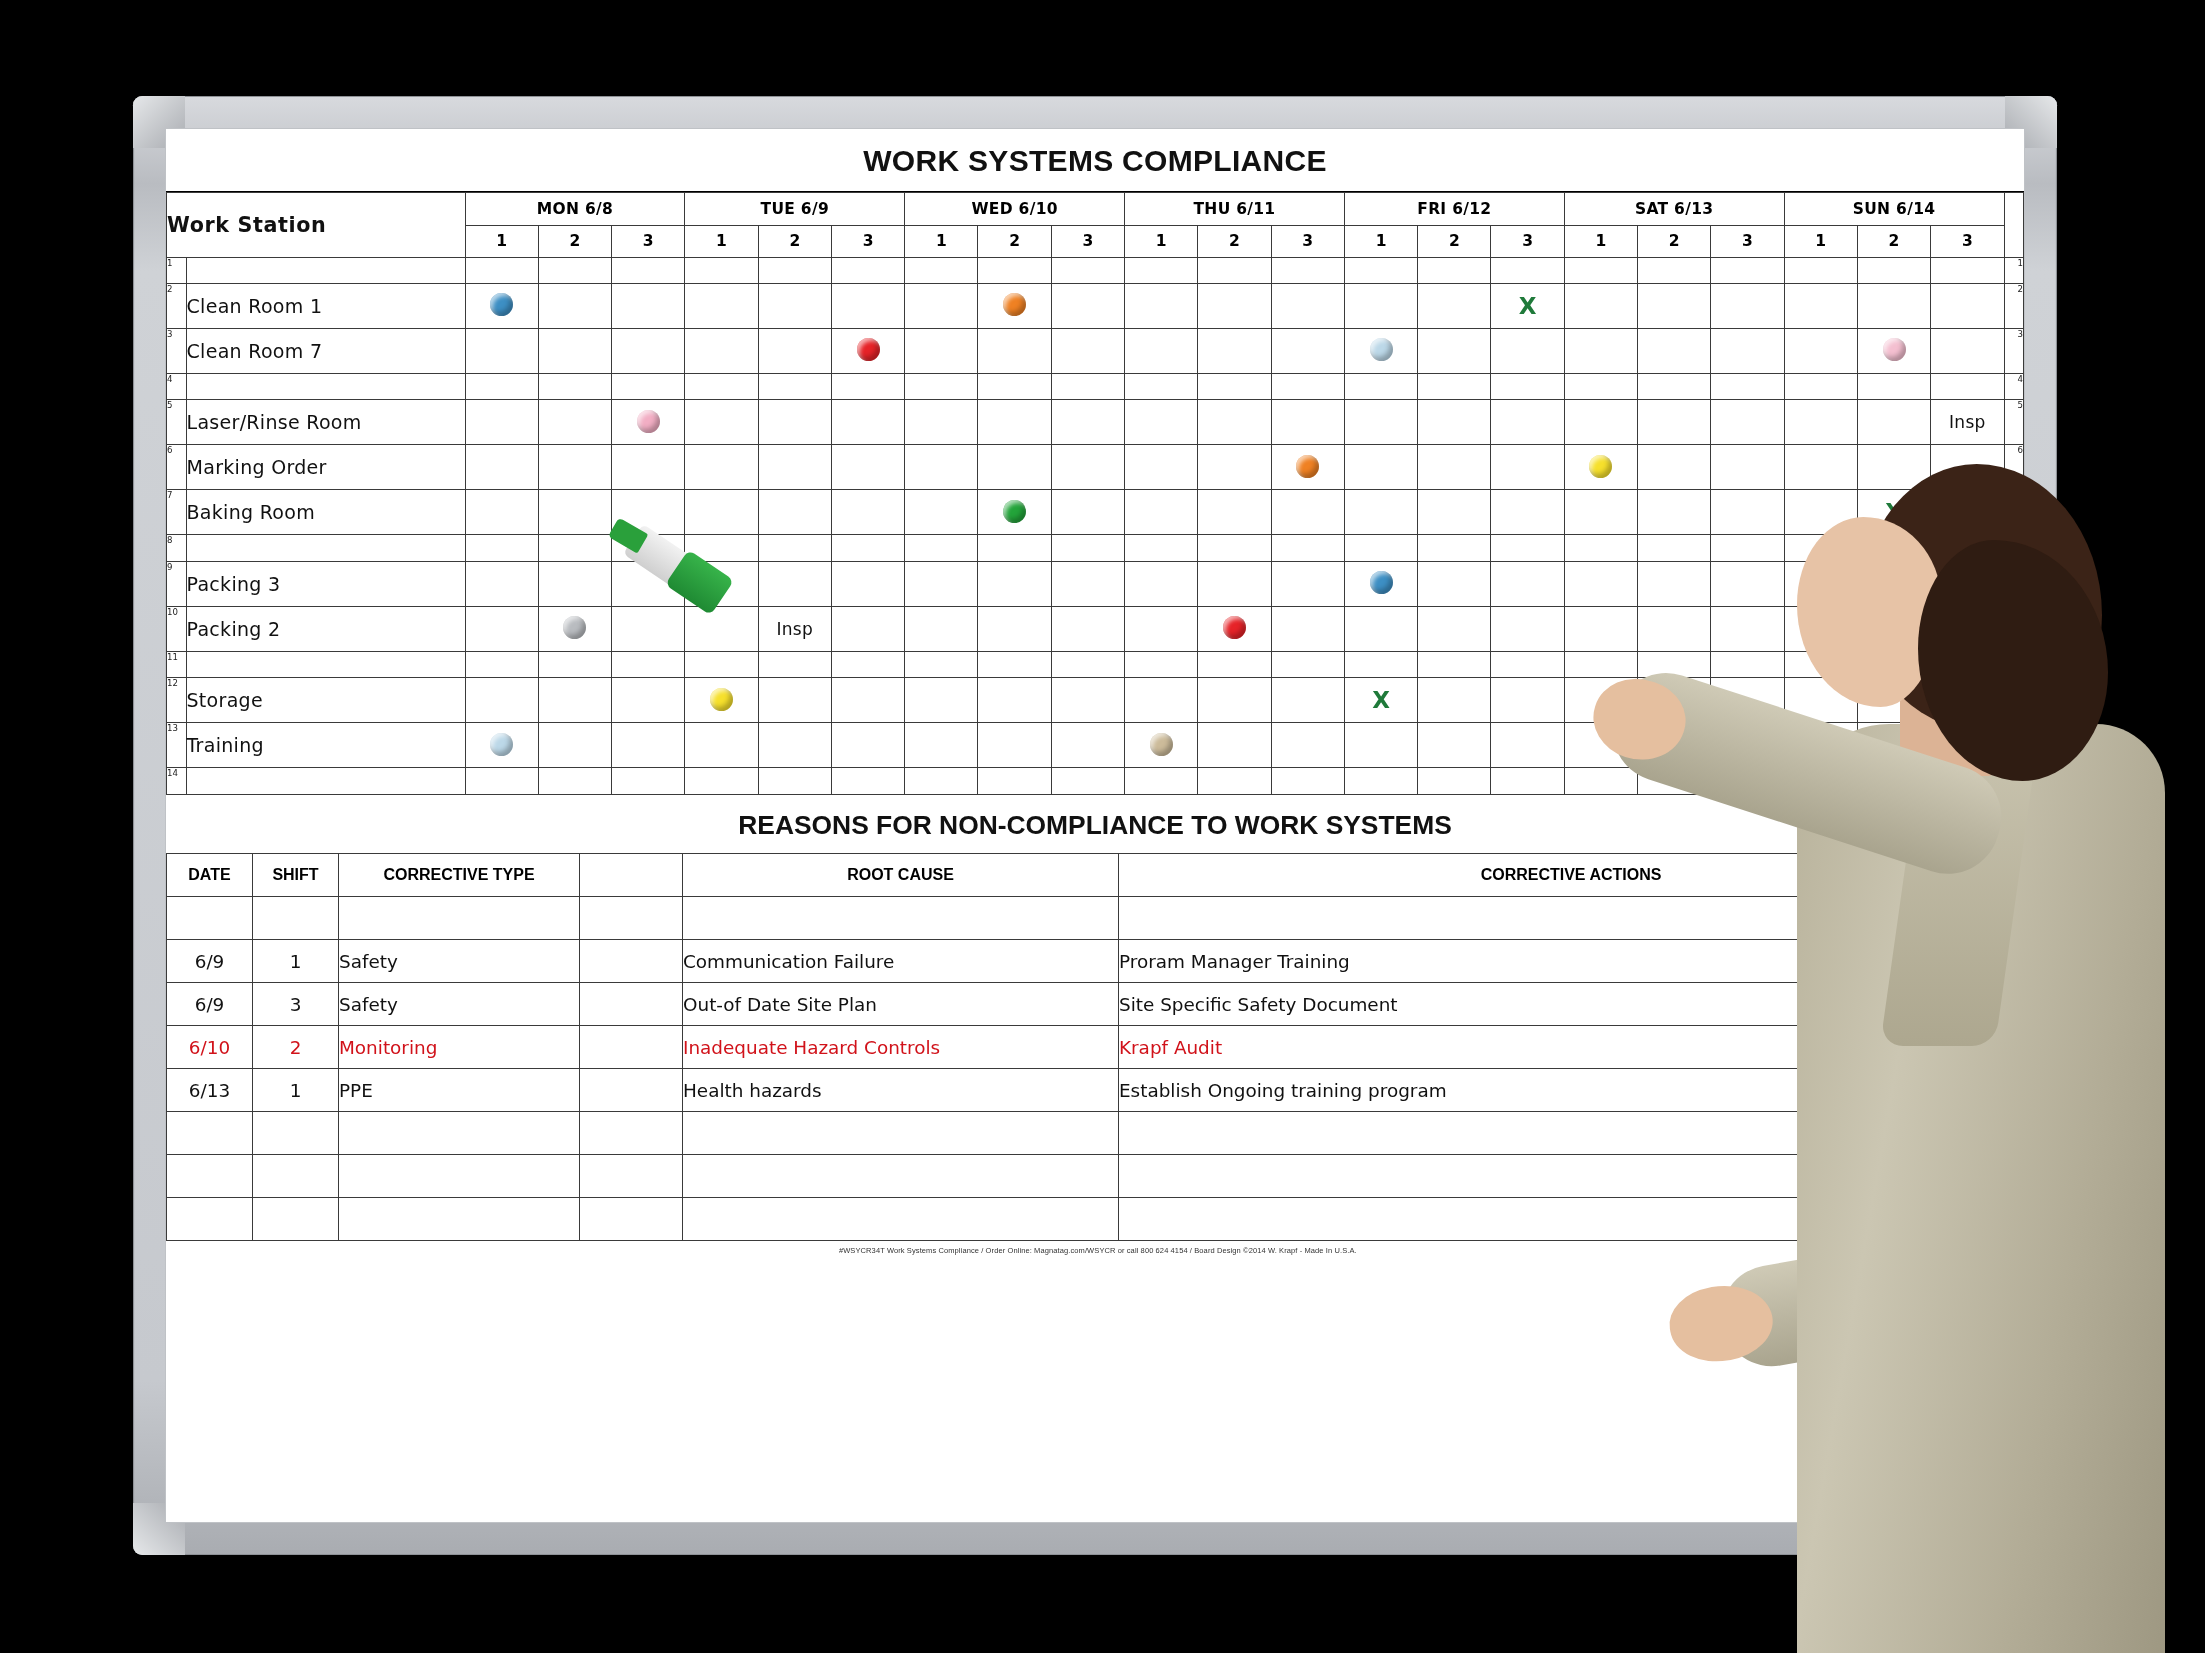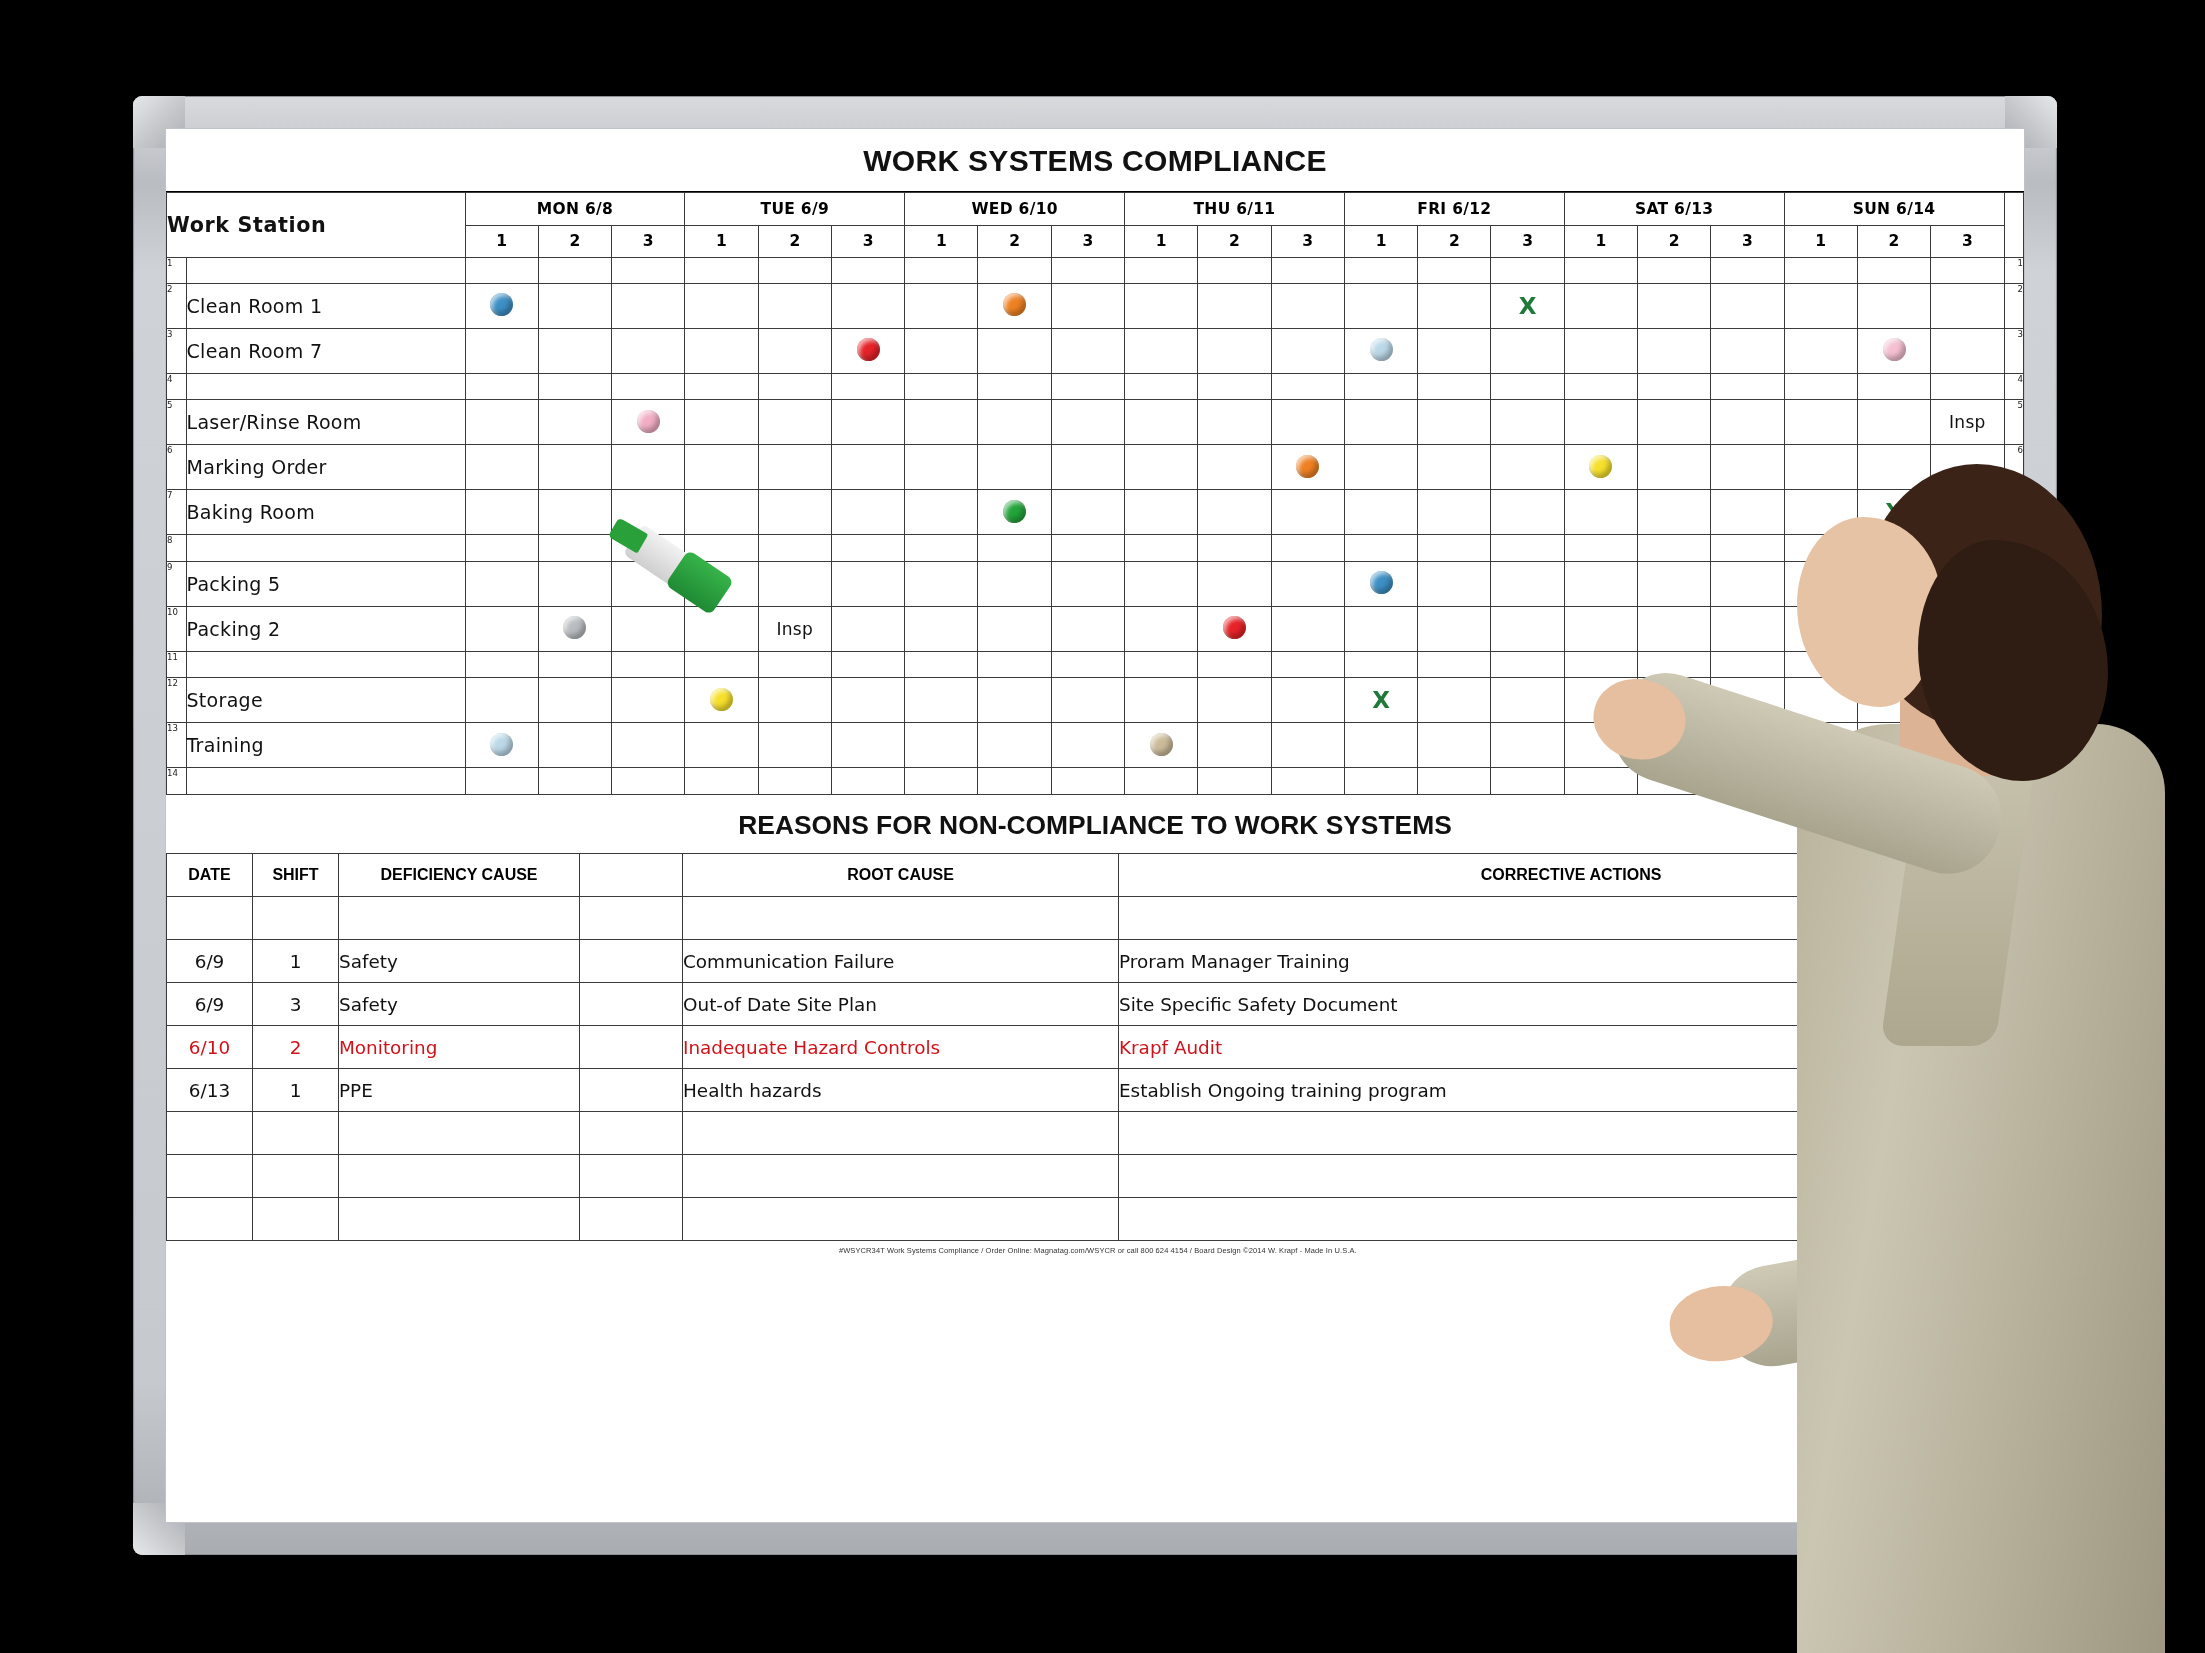--- a/index.html
+++ b/index.html
@@ -351,21 +351,21 @@
                 <td class="cell" style="text-align: center;"></td>
                 <td class="cell" style="text-align: center;"></td>
                 <td class="cell" style="text-align: center;"></td>
                 <td class="cell" style="text-align: center;"></td>
                 <td class="cell" style="text-align: center;"></td>
                 <td class="cell" style="text-align: center;"></td>
                 <td class="rownum hand" style="text-align: right;">8</td>
               </tr>
               <tr class="r-tall">
                 <td class="rownum hand">9</td>
-                <td class="stationname hand">Packing 5</td>
+                <td class="stationname hand">Packing 3</td>
                 <td class="cell" style="text-align: center;"></td>
                 <td class="cell" style="text-align: center;"></td>
                 <td class="cell" style="text-align: center;"></td>
                 <td class="cell" style="text-align: center;"></td>
                 <td class="cell" style="text-align: center;"></td>
                 <td class="cell" style="text-align: center;"></td>
                 <td class="cell" style="text-align: center;"></td>
                 <td class="cell" style="text-align: center;"></td>
                 <td class="cell" style="text-align: center;"></td>
                 <td class="cell" style="text-align: center;"></td>
@@ -524,21 +524,21 @@
           <col style="width:86px">
           <col style="width:241px">
           <col style="width:103px">
           <col style="width:436px">
           <col style="width:auto">
         </colgroup>
         <thead>
             <tr id="lower-head">
               <th class="bh">DATE</th>
               <th class="bh">SHIFT</th>
-              <th class="bh">DEFICIENCY CAUSE</th>
+              <th class="bh">CORRECTIVE TYPE</th>
               <th class="bh"></th>
               <th class="bh">ROOT CAUSE</th>
               <th class="bh">CORRECTIVE ACTIONS</th>
             </tr>
           </thead>
         <tbody id="lower-body">
             <tr>
               <td class="bc hand"></td>
               <td class="bc hand"></td>
               <td class="bl hand"></td>

